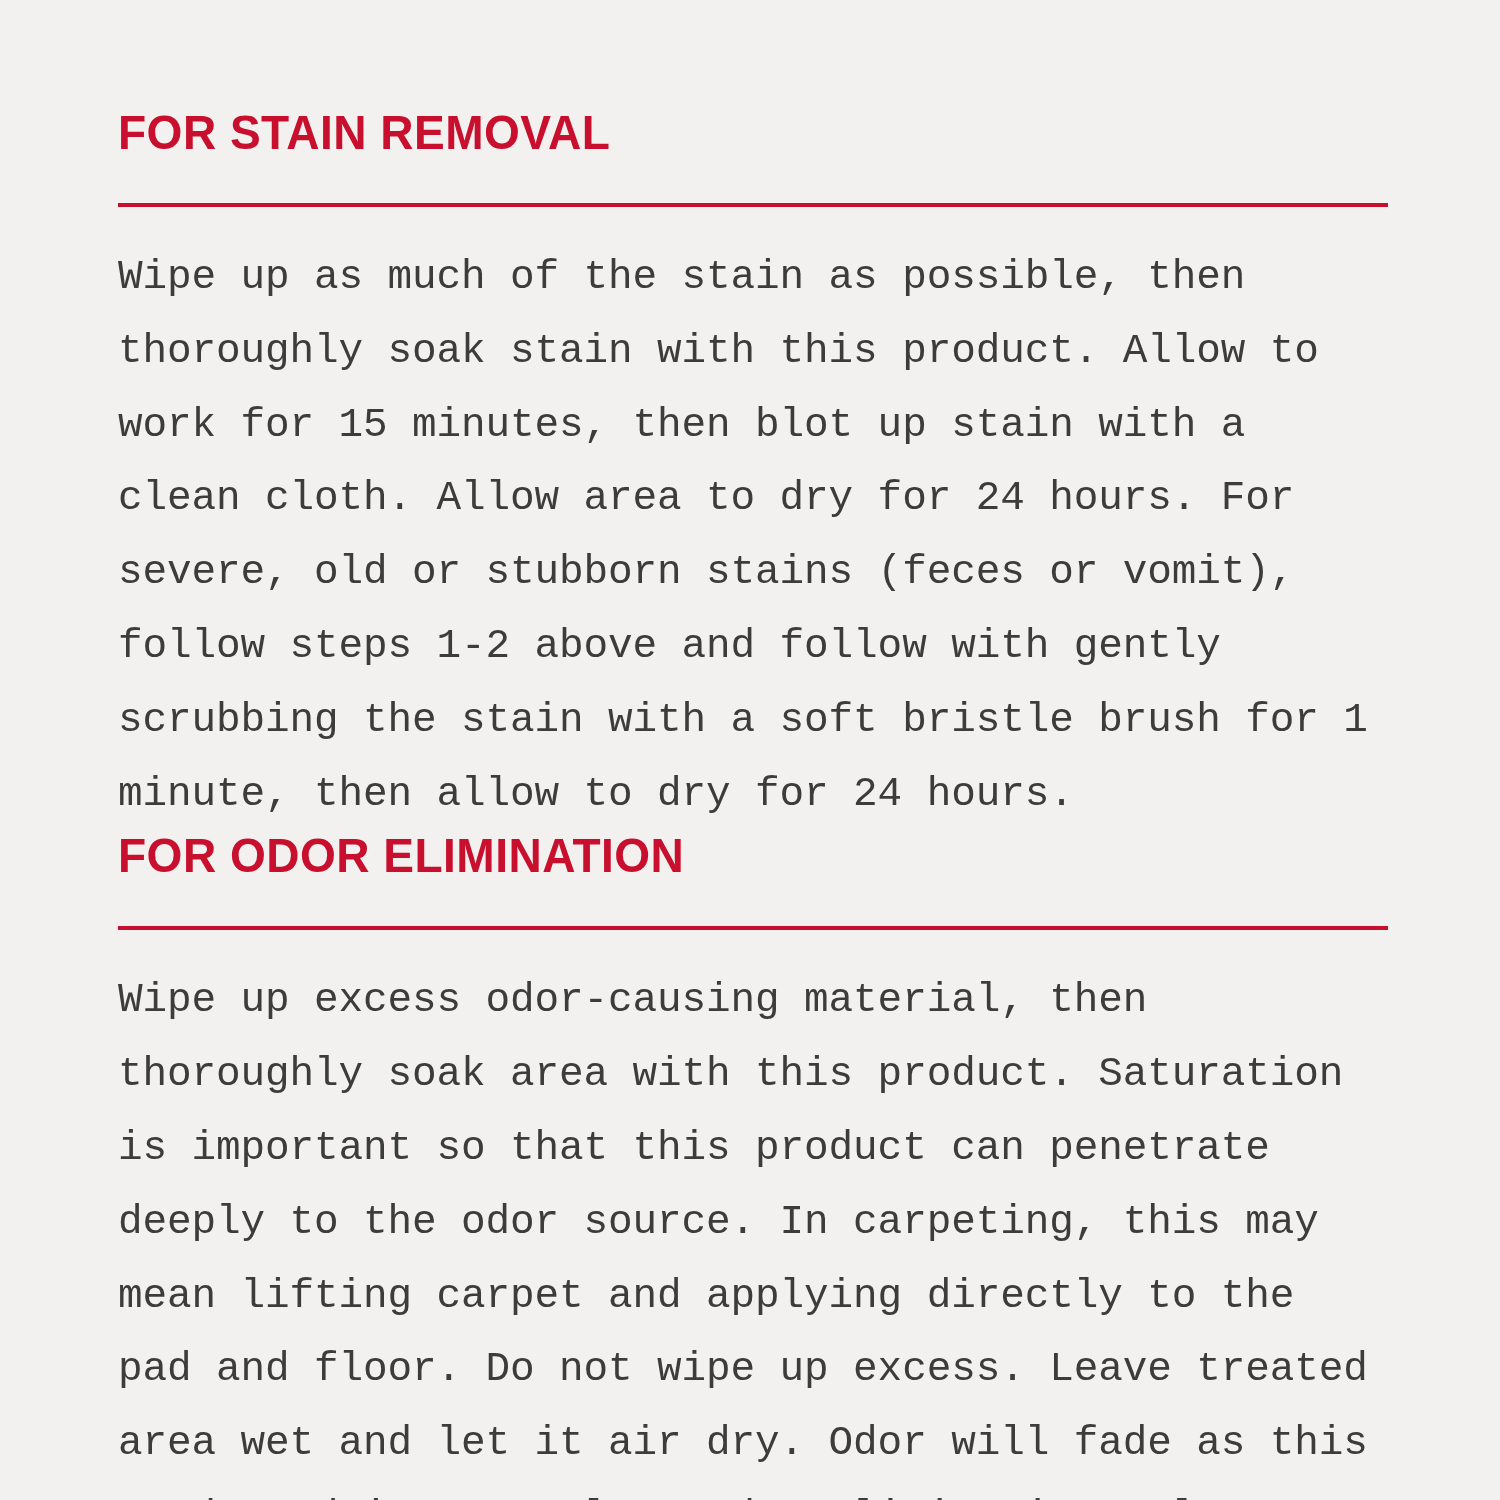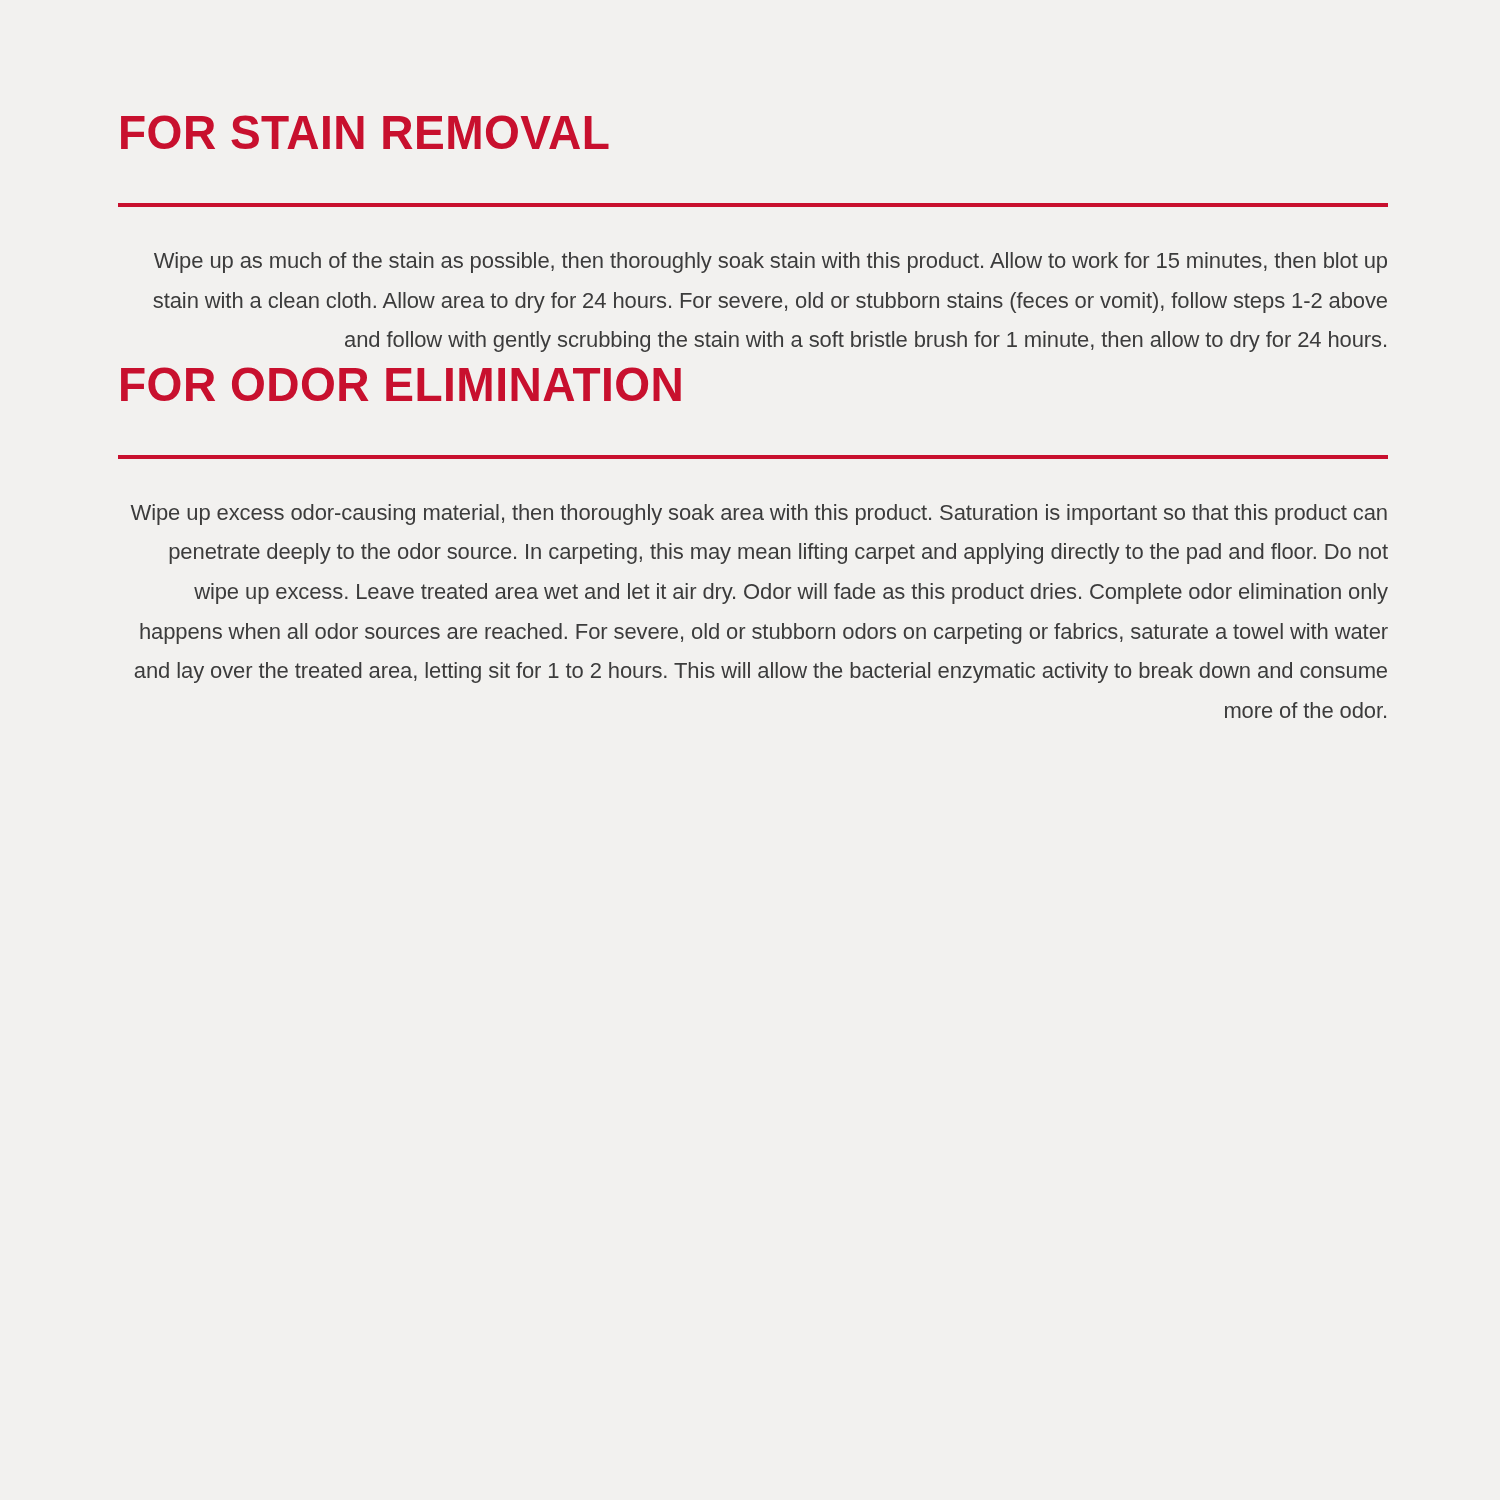--- a/index.html
+++ b/index.html
@@ -38,29 +38,28 @@
     transform: scaleX(0.94);
     transform-origin: left center;
   }
   .rule {
     height: 4px;
     background: #c8102e;
     width: 100%;
     margin: 0 0 34px 0;
   }
   .body-text {
-    font-family: Liberation Sans, sans-serif;
-    font-size: 22px;
+    font-family: Liberation Mono, monospace;
+    font-size: 41px;
     line-height: 1.80;
     color: #3c3c3c;
     margin: 0;
     letter-spacing: -0.1px;
     max-width: 1272px;
     font-weight: 400;
-    text-align: right;
   }
   .body-text.wide {
     max-width: 1275px;
   }
 </style>
 </head>
 <body>
 
 <div class="page">
 

